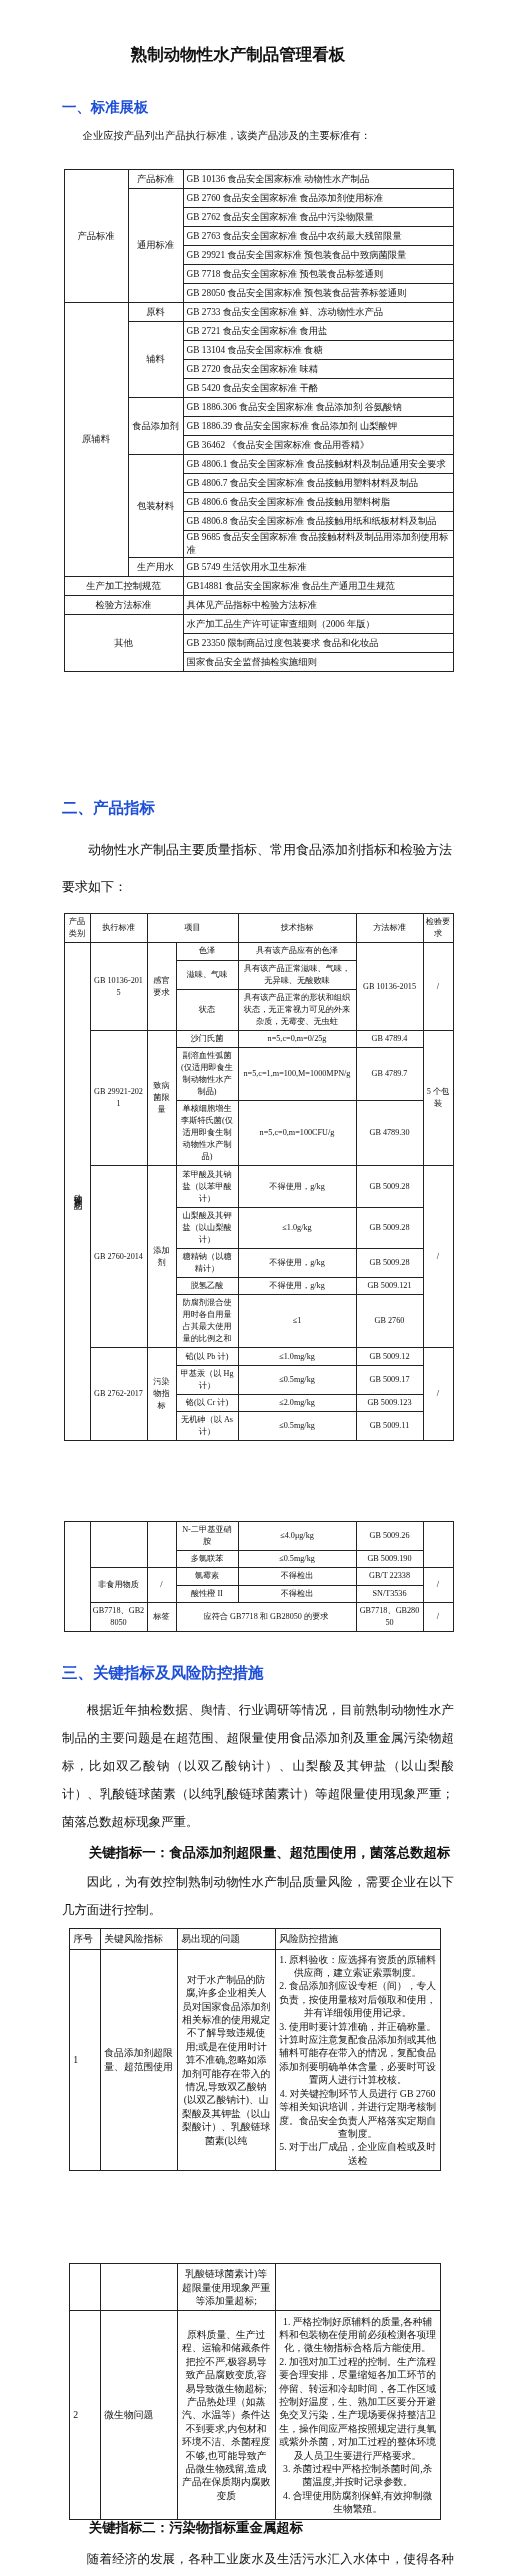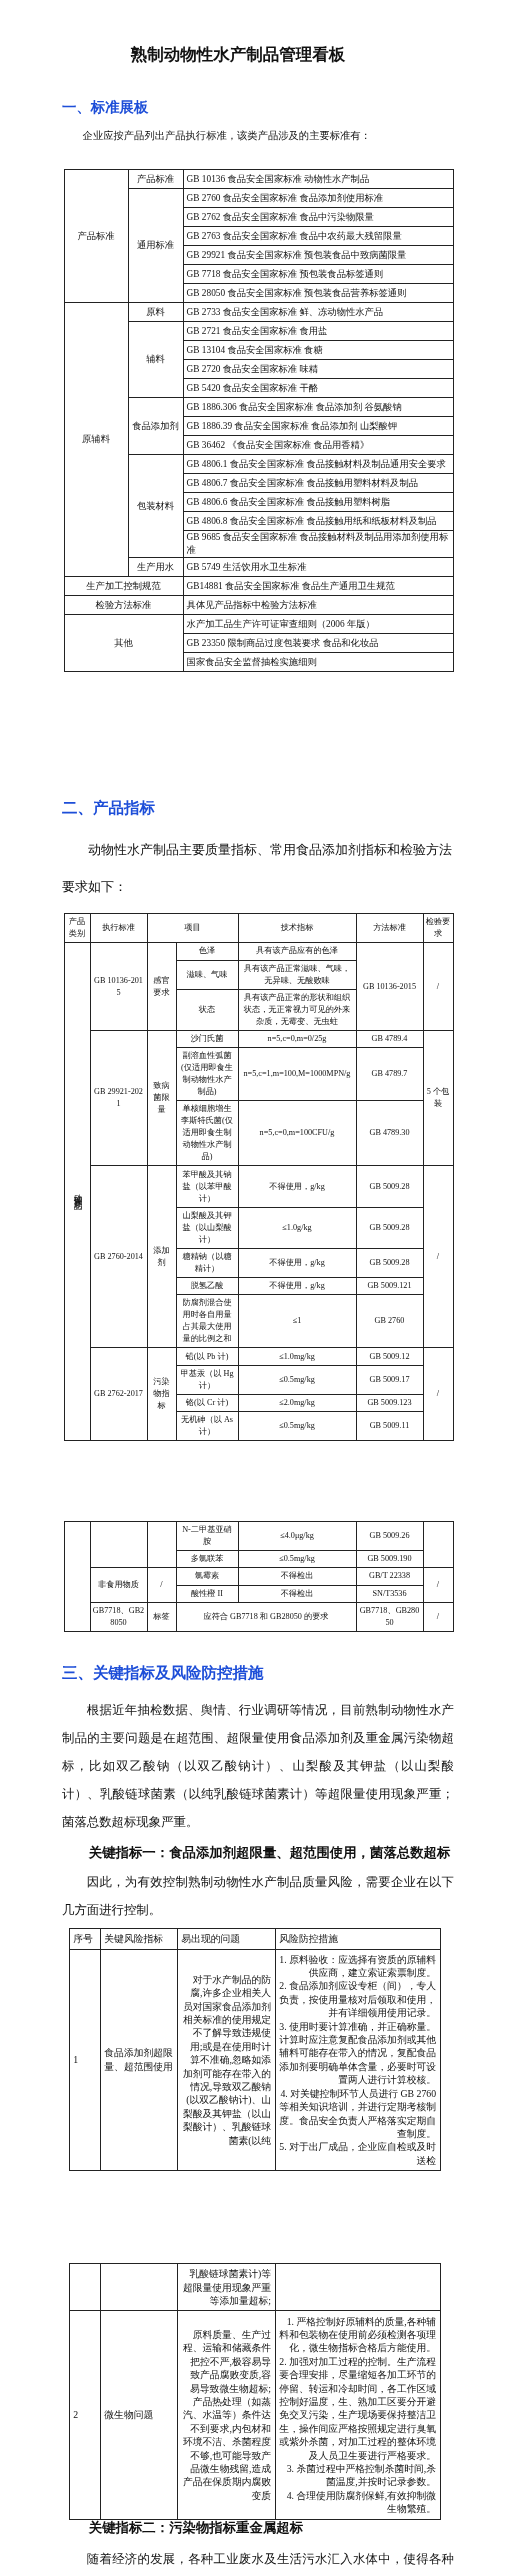--- a/index.html
+++ b/index.html
@@ -20,21 +20,21 @@
   table{border-collapse:collapse;table-layout:fixed;}
   td{border:0.5px solid #222;vertical-align:middle;word-break:break-all;}
   .t1{margin-top:26px;border:1px solid #222;width:389px;font-size:9.3px;}
   .t1 td{height:18px;padding:0 3.1px;text-align:center;}
   .t1 td.l{text-align:left;}
   .t2{border:1px solid #222;width:389px;font-size:8.2px;line-height:12px;}
   .t2 td{padding:2.1px 2.1px;text-align:center;}
   .t2 .vert{writing-mode:vertical-lr;text-orientation:upright;letter-spacing:1.5px;padding:2.1px 0;}
   .t3{border:1px solid #222;width:371px;font-size:9.8px;line-height:13.4px;margin-top:4.1px;}
   .t3 td{padding:3.1px 3.6px;}
-  .t3 td.l{text-align:right;}
+  .t3 td.l{text-align:center;}
   .ml{white-space:pre-line;}
 </style>
 </head>
 <body>
 
 <div id="page">
 
   <h1 class="abs" style="top:44px;left:0;width:476px;">熟制动物性水产制品管理看板</h1>
 
   <div class="sec" id="s1" style="top:98px;">

